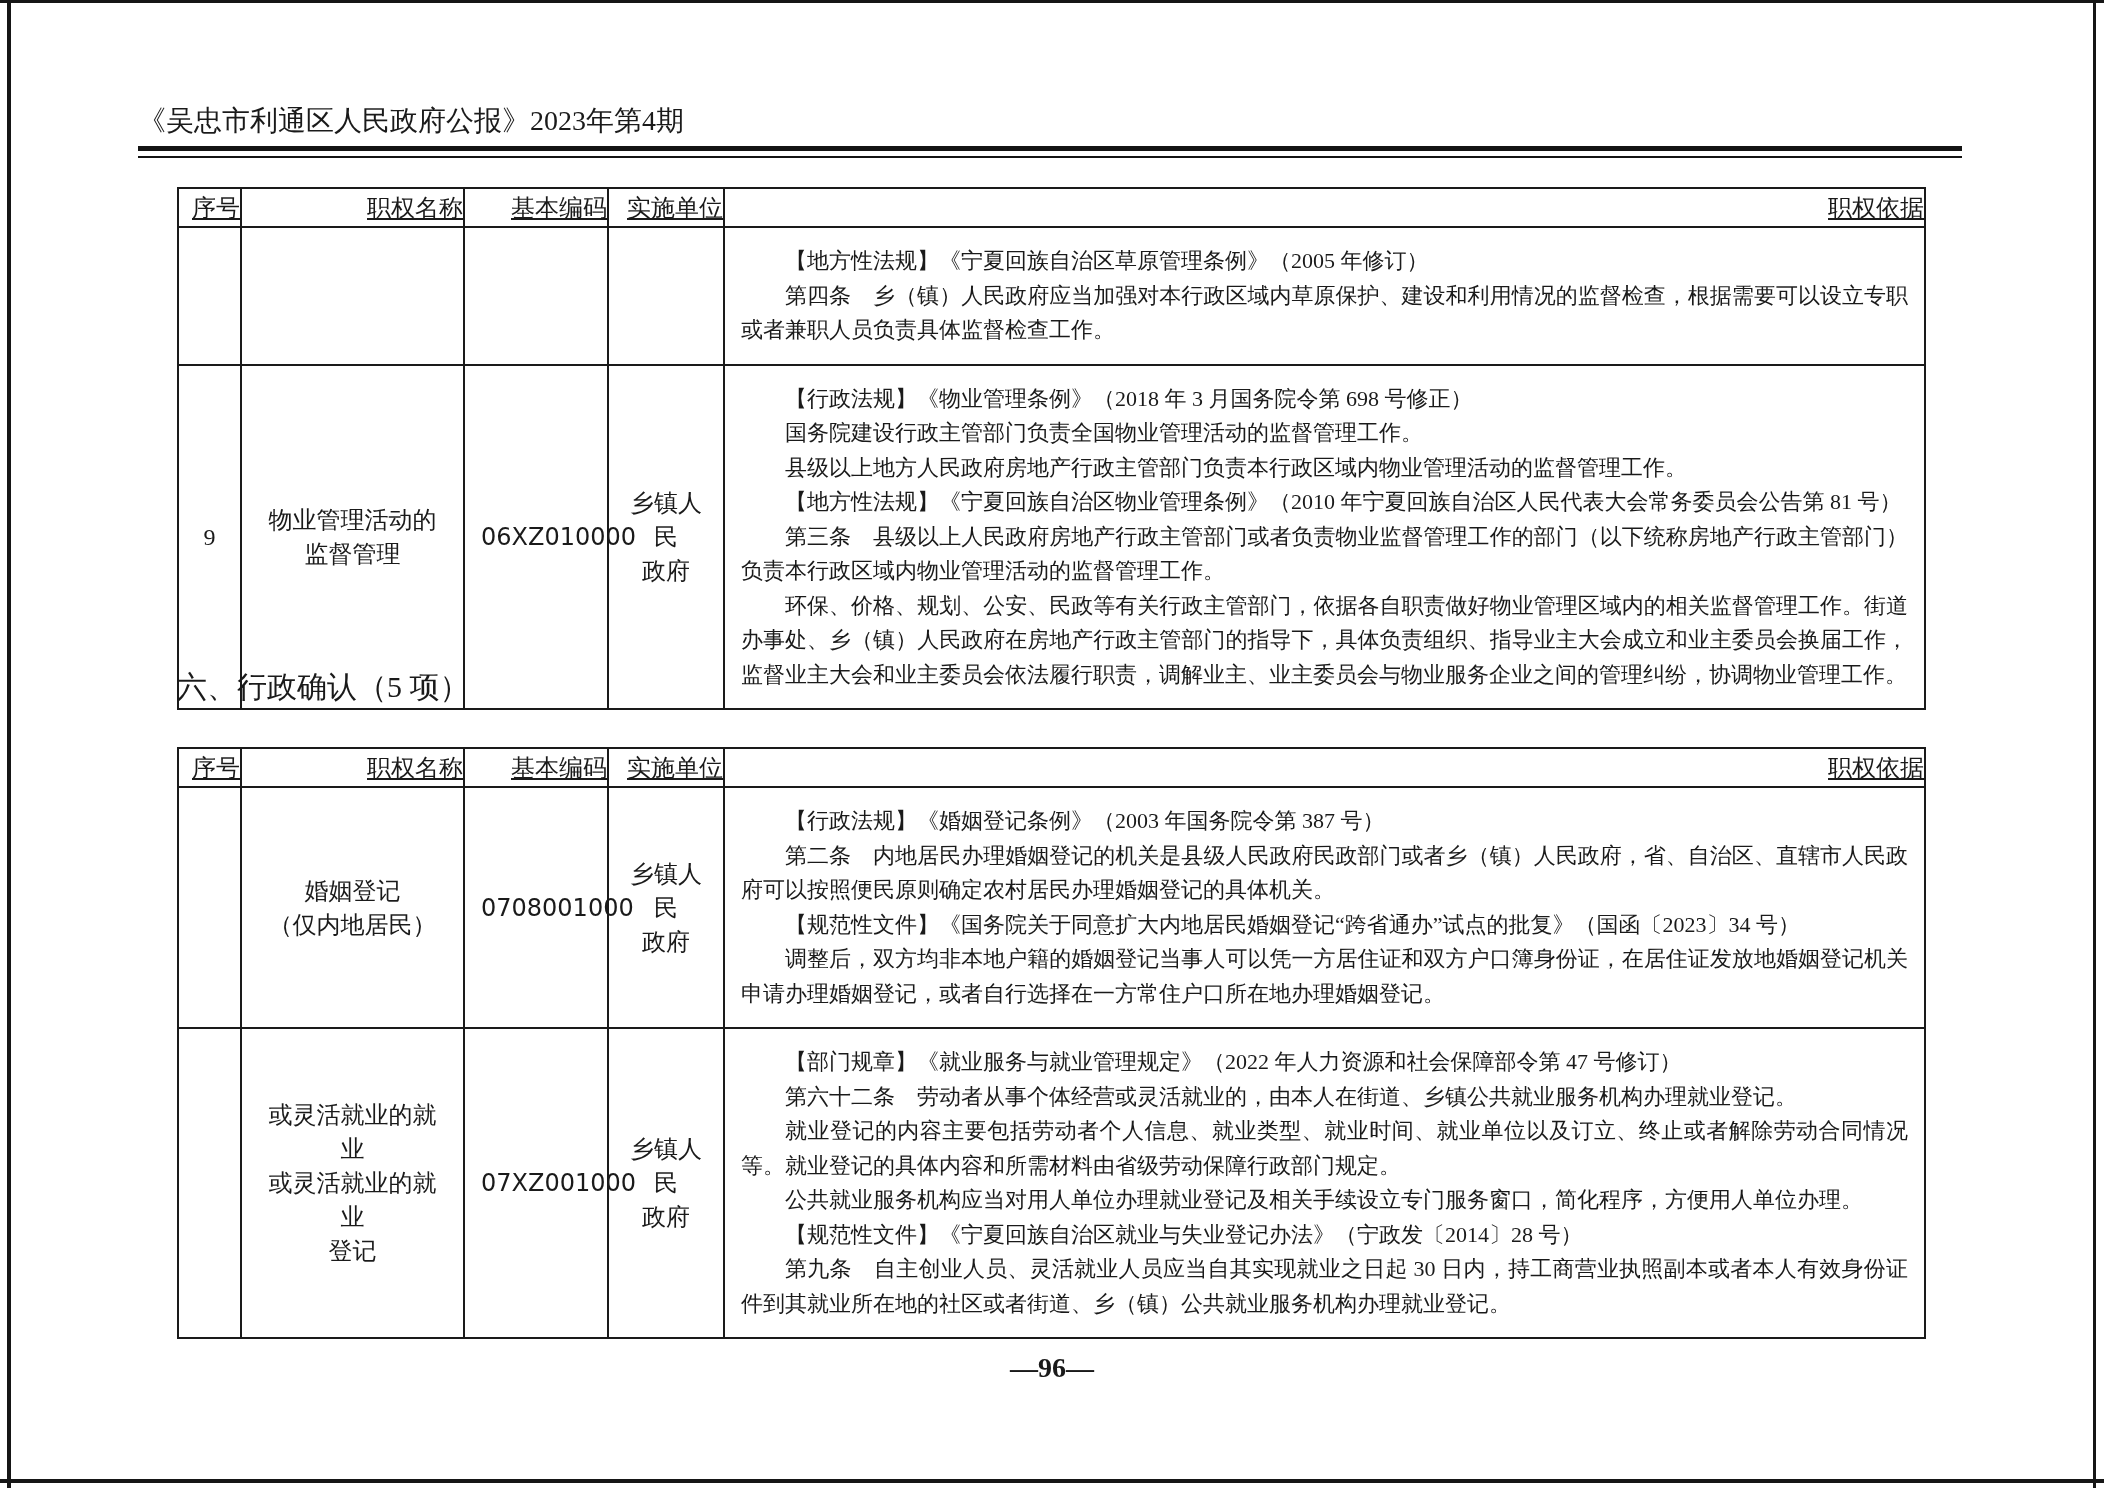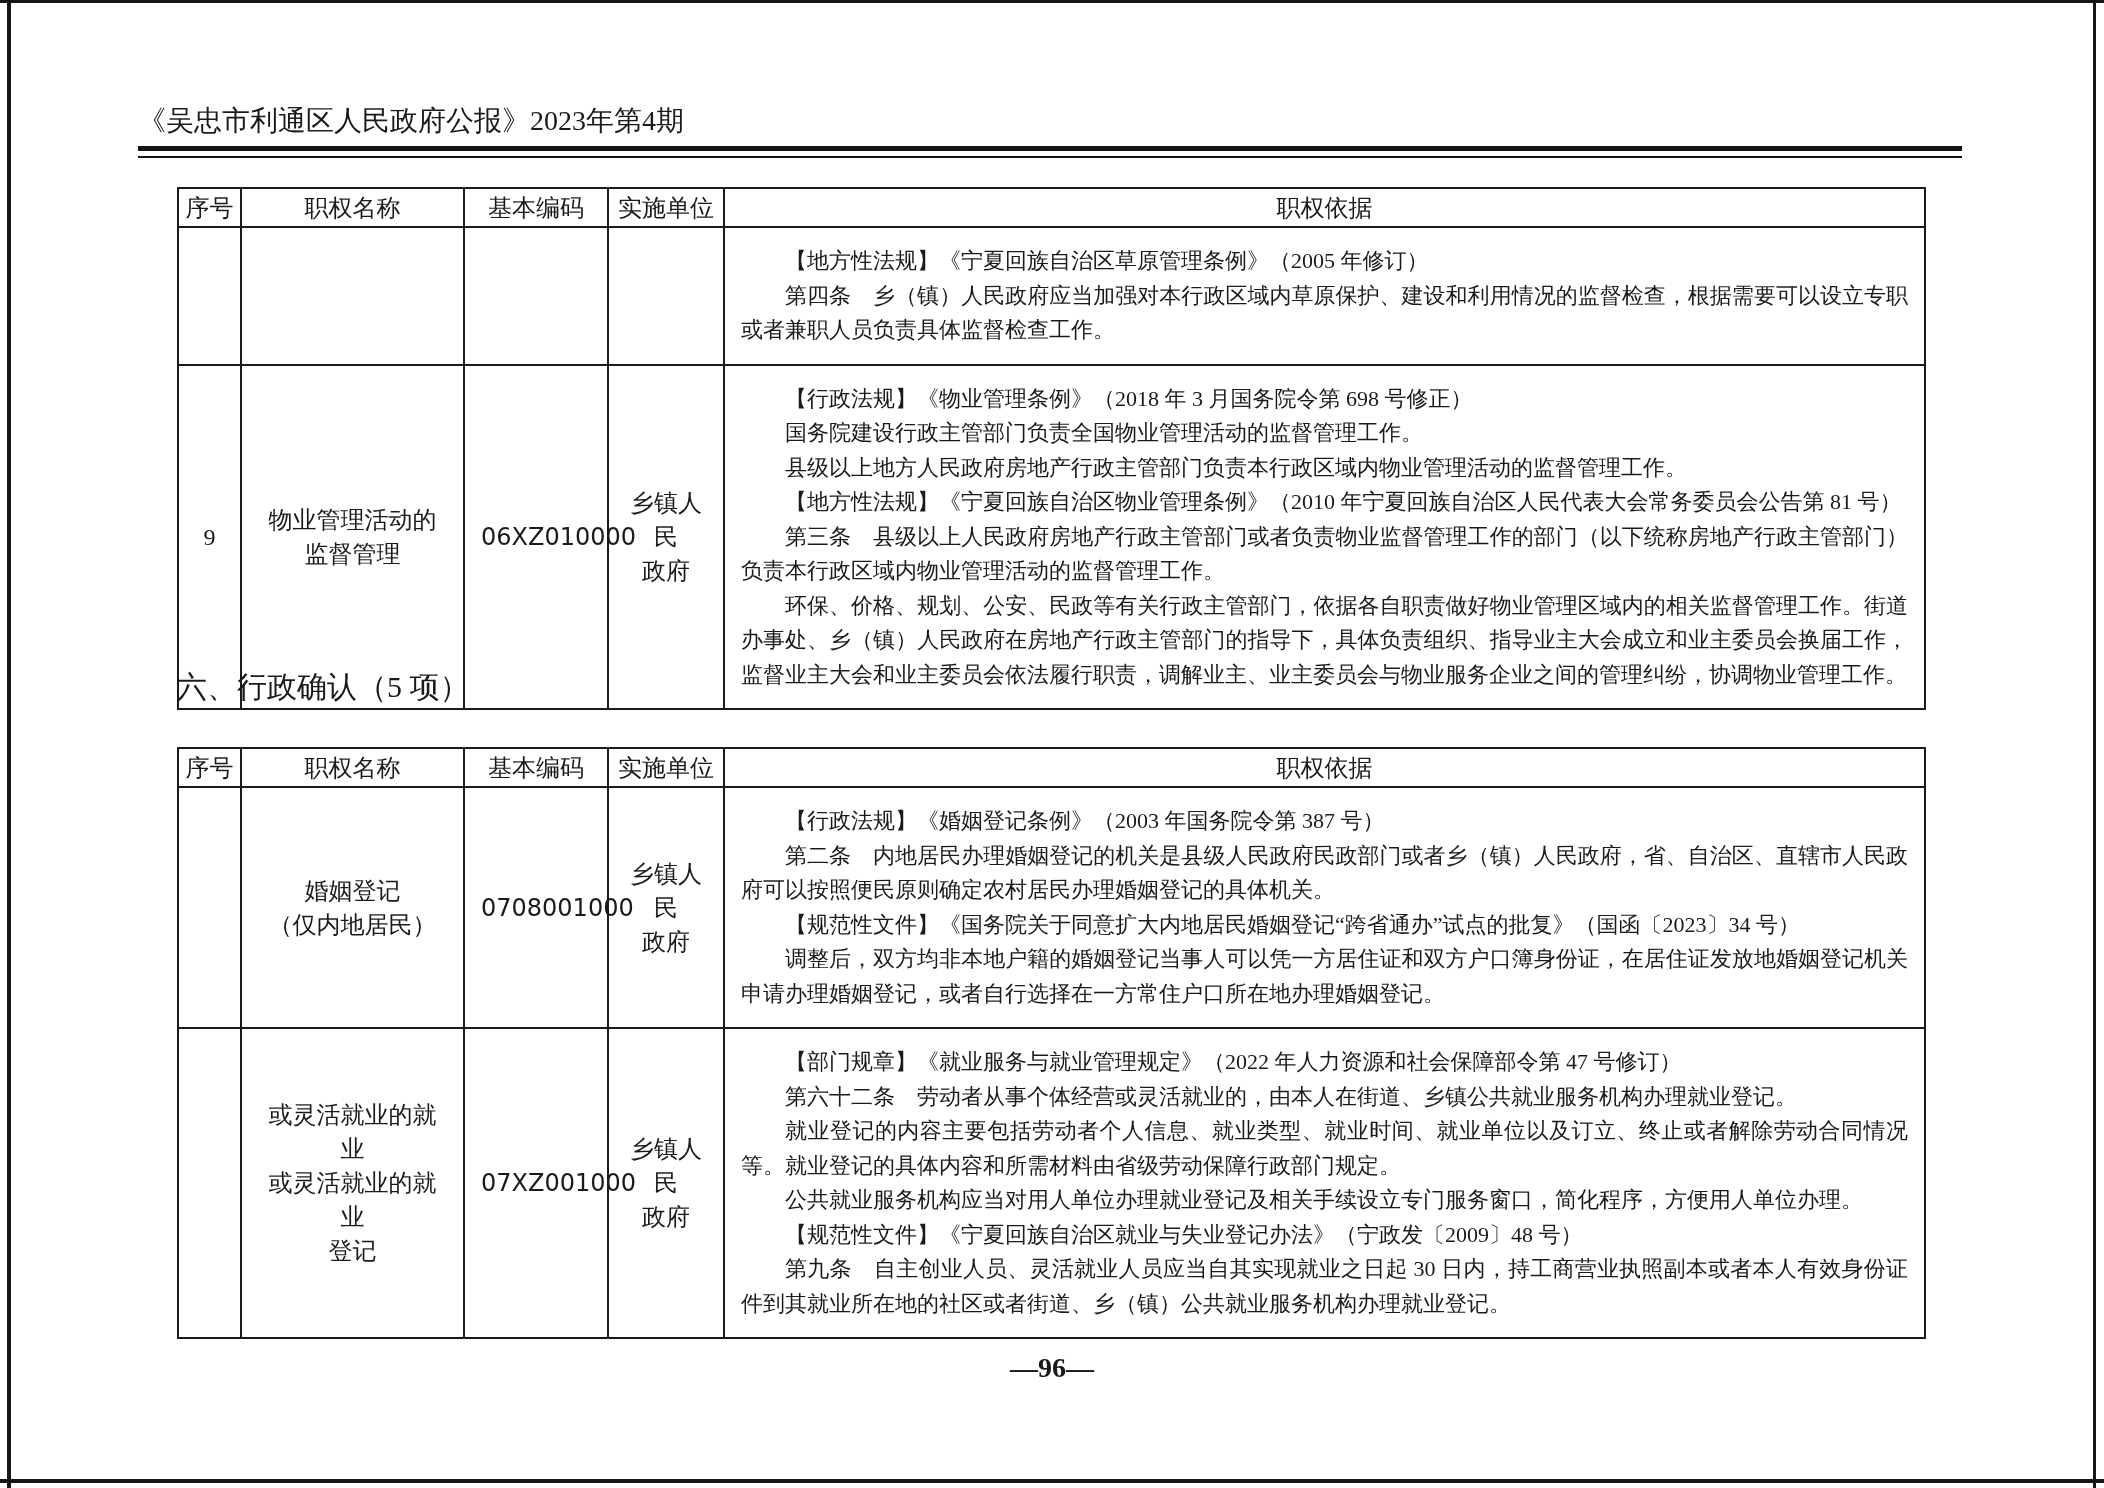--- a/index.html
+++ b/index.html
@@ -26,21 +26,21 @@
   }
 
   table.gov{
     position:absolute;left:177px;width:1747px;
     border-collapse:collapse;table-layout:fixed;
     font-size:22px;
   }
   table.gov,.gov th,.gov td{border:2px solid #1a1a1a;}
   .gov th{
     font-weight:normal;font-size:24px;height:37px;
-    text-align:center;vertical-align:middle;padding:0;
+    text-align:right;vertical-align:middle;padding:0;text-decoration:underline;
   }
   .gov td{vertical-align:middle;padding:16px;}
   .cell-center{text-align:center;font-size:24px;line-height:34px;}
   .cell-code{
     text-align:center;font-family:"DejaVu Sans","Liberation Sans",sans-serif;
     font-size:24px;letter-spacing:0px;margin-left:44px;
   }
   .cell-basis{padding:2px 10px;}
   .cell-basis p{
     margin:0;text-indent:2em;line-height:34.5px;font-size:22px;
@@ -166,20 +166,20 @@
     <td class="cell-code">07XZ001000</td>
     <td class="cell-center">
       <span class="name-line">乡镇人民</span>
       <span class="name-line">政府</span>
     </td>
     <td class="cell-basis">
       <p>【部门规章】《就业服务与就业管理规定》（2022 年人力资源和社会保障部令第 47 号修订）</p>
       <p>第六十二条　劳动者从事个体经营或灵活就业的，由本人在街道、乡镇公共就业服务机构办理就业登记。</p>
       <p>就业登记的内容主要包括劳动者个人信息、就业类型、就业时间、就业单位以及订立、终止或者解除劳动合同情况等。就业登记的具体内容和所需材料由省级劳动保障行政部门规定。</p>
       <p>公共就业服务机构应当对用人单位办理就业登记及相关手续设立专门服务窗口，简化程序，方便用人单位办理。</p>
-      <p>【规范性文件】《宁夏回族自治区就业与失业登记办法》（宁政发〔2009〕48 号）</p>
+      <p>【规范性文件】《宁夏回族自治区就业与失业登记办法》（宁政发〔2014〕28 号）</p>
       <p>第九条　自主创业人员、灵活就业人员应当自其实现就业之日起 30 日内，持工商营业执照副本或者本人有效身份证件到其就业所在地的社区或者街道、乡（镇）公共就业服务机构办理就业登记。</p>
     </td>
   </tr>
 </tbody>
   </table>
 
 <div class="page-footer">—96—</div>
 
 </body></html>

